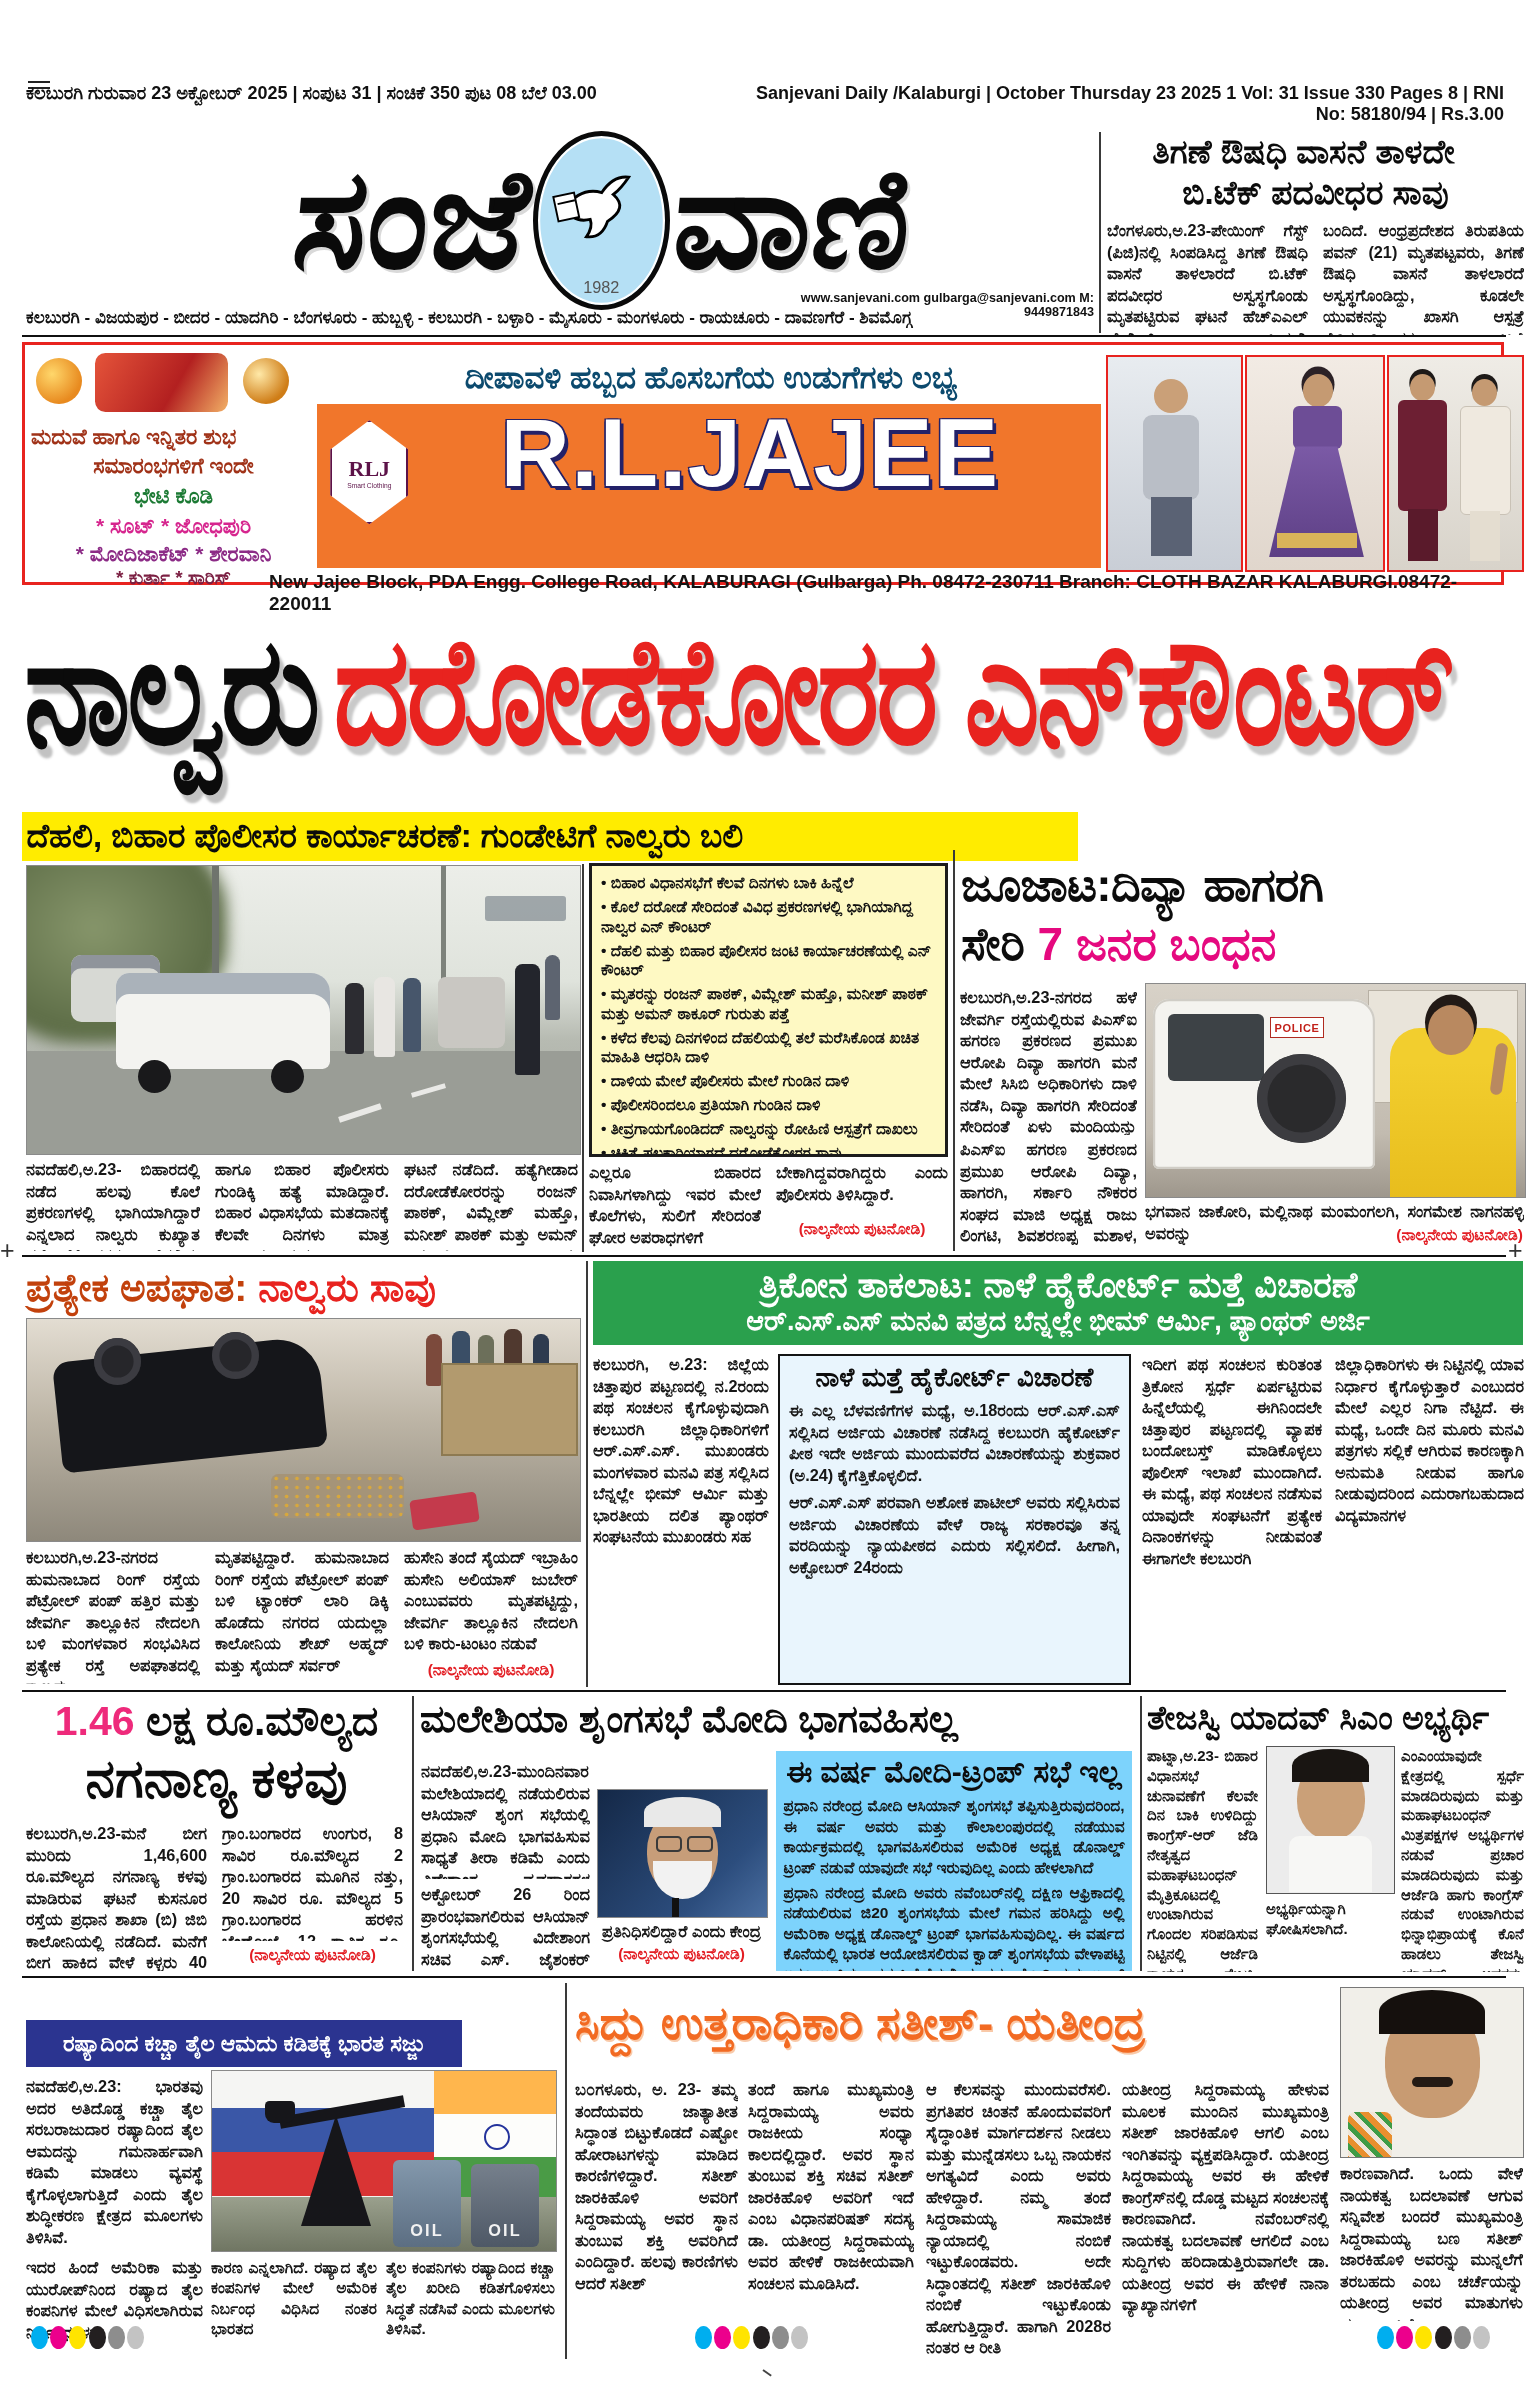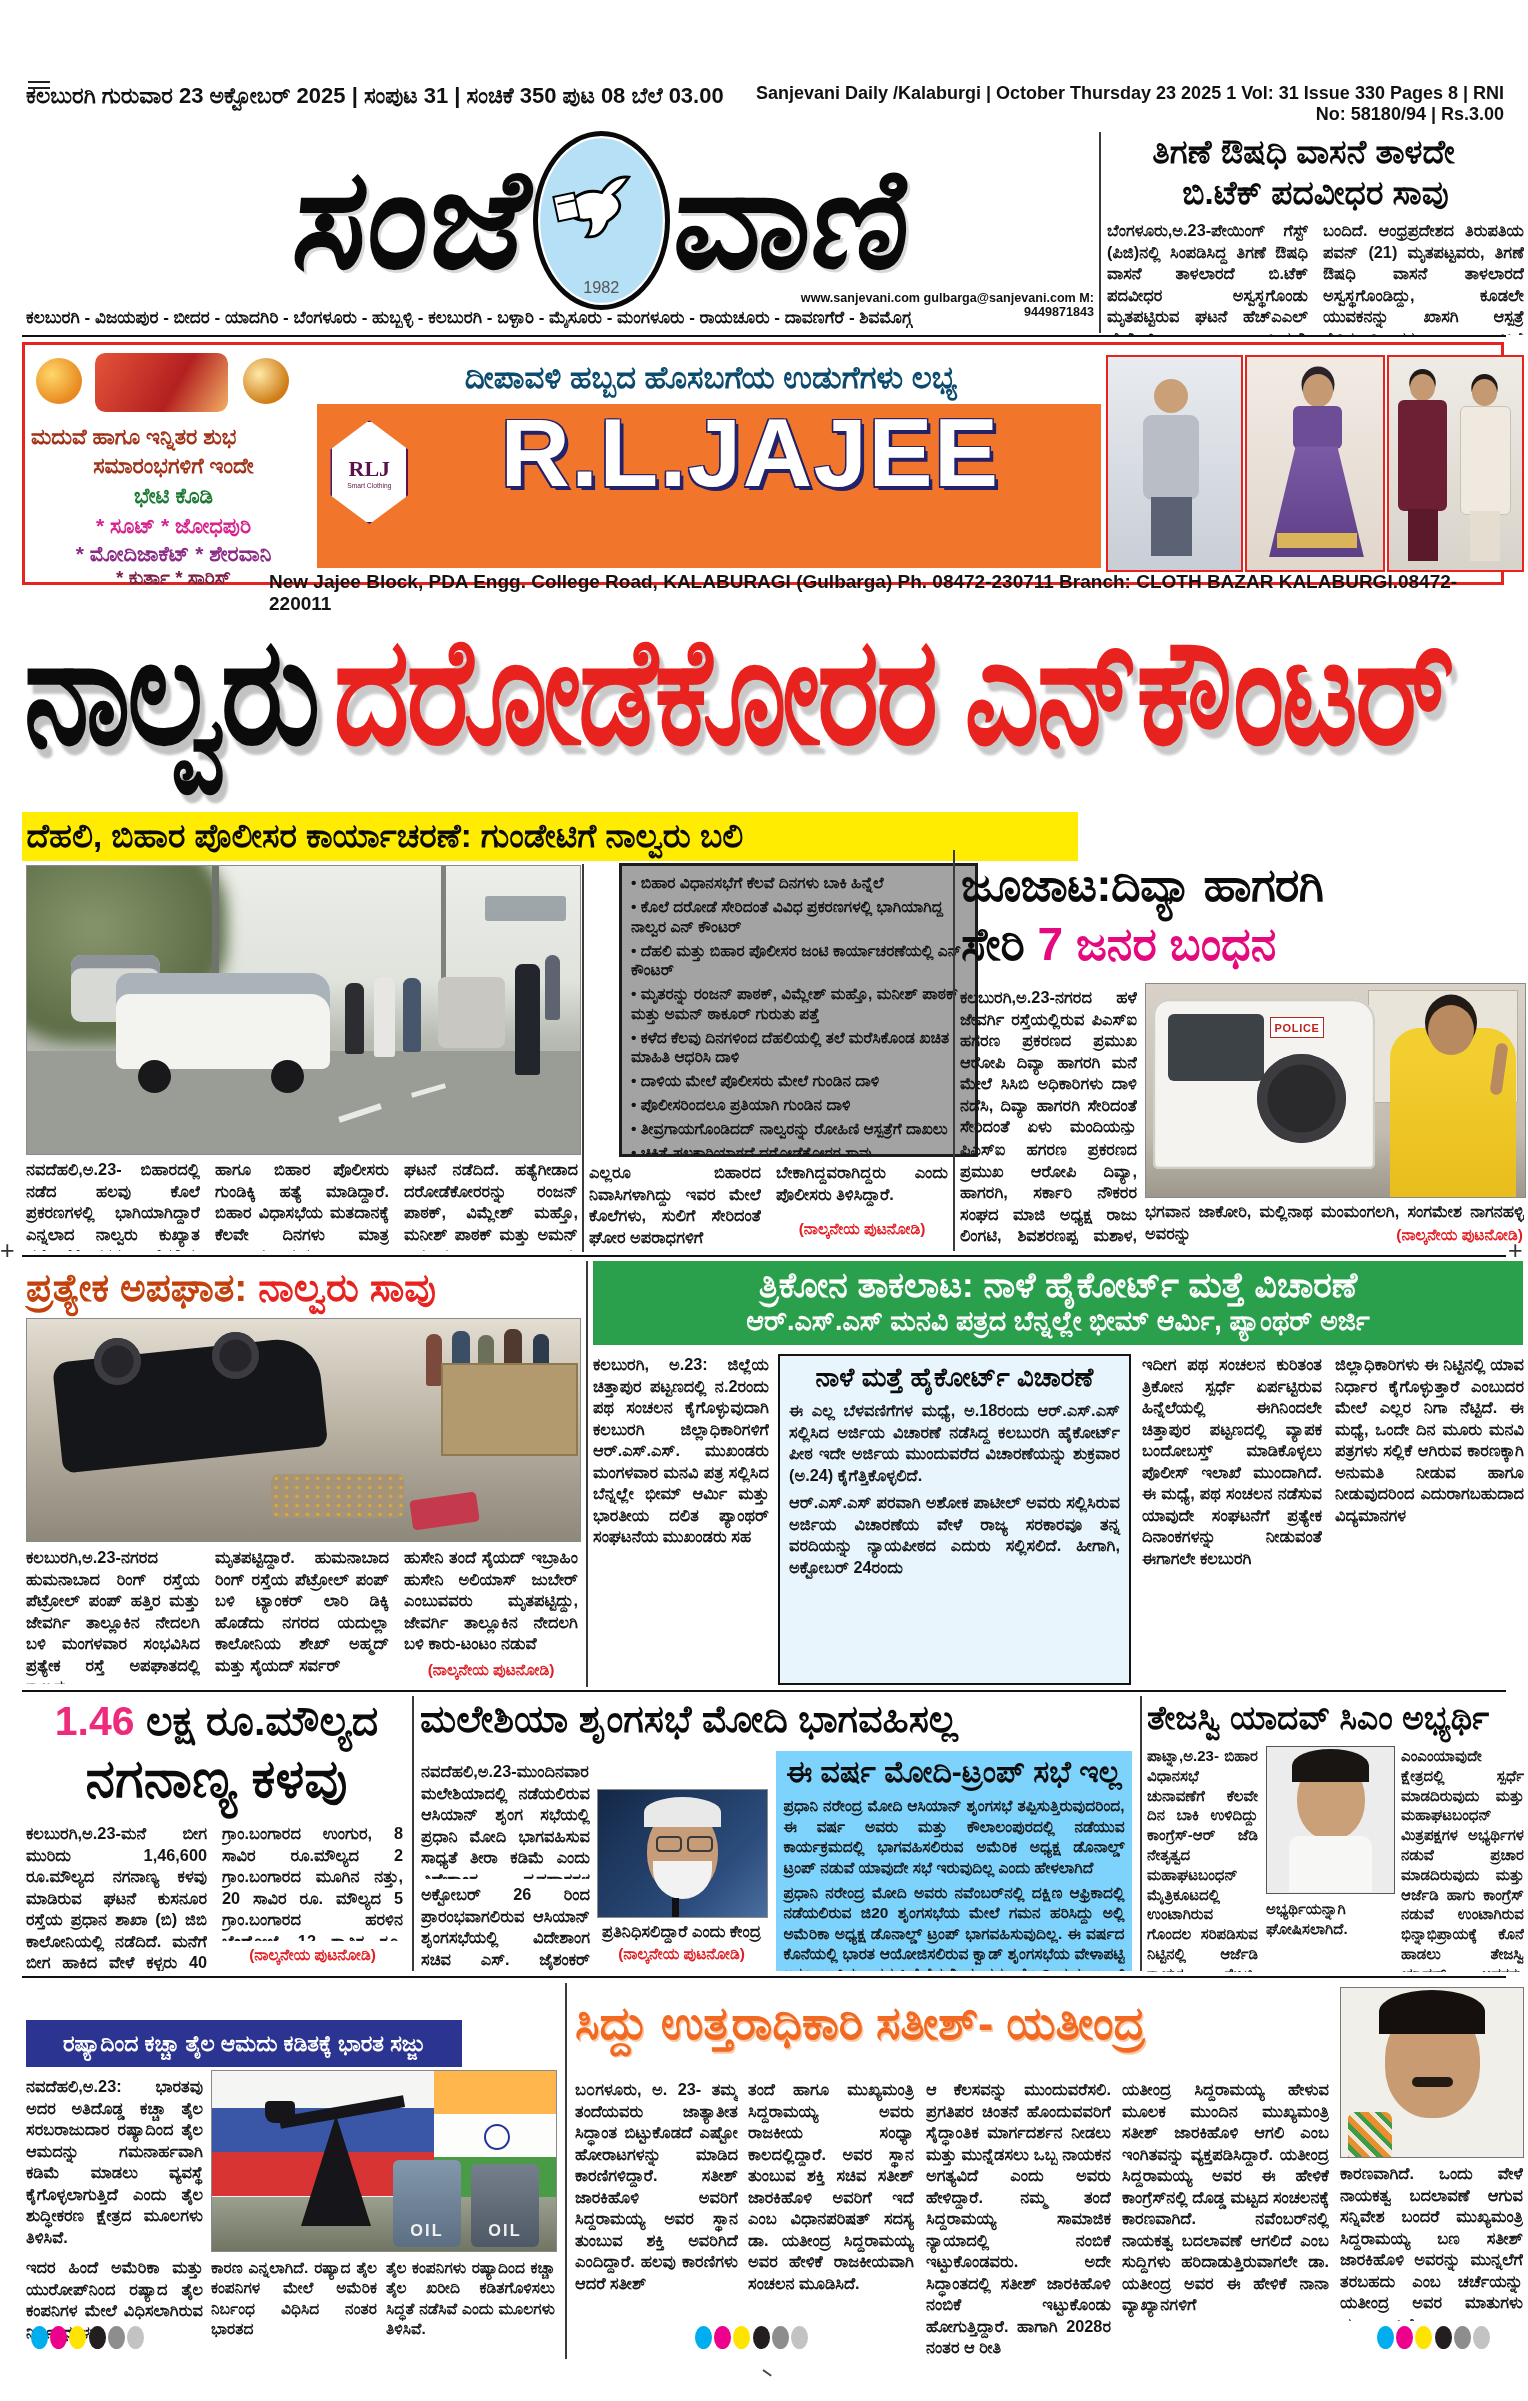--- a/index.html
+++ b/index.html
@@ -18,21 +18,21 @@
   .sil{position:absolute;background:#2c2c31;border-radius:7.4px 7.4px 3px 3px;}
 </style>
 </head>
 <body>
 
 <div id="page">
 
   <div class="a" style="left:28px;top:81px;width:22px;height:2.2px;background:#222"></div>
   <div class="a" style="left:28px;top:87px;width:22px;height:2.2px;background:#222"></div>
 
-  <div class="a" style="left:26px;top:83px;width:702px;font-size:22px;font-weight:800;">ಕಲಬುರಗಿ ಗುರುವಾರ 23 ಅಕ್ಟೋಬರ್ 2025 | ಸಂಪುಟ 31 | ಸಂಚಿಕೆ 350 ಪುಟ 08 ಬೆಲೆ 03.00</div>
+  <div class="a" style="left:26px;top:83px;width:702px;font-size:18px;font-weight:800;">ಕಲಬುರಗಿ ಗುರುವಾರ 23 ಅಕ್ಟೋಬರ್ 2025 | ಸಂಪುಟ 31 | ಸಂಚಿಕೆ 350 ಪುಟ 08 ಬೆಲೆ 03.00</div>
   <div class="a" style="left:728px;top:83px;width:776px;font-size:18px;font-weight:800;text-align:right;">Sanjevani Daily /Kalaburgi | October Thursday 23 2025 1 Vol: 31 Issue 330 Pages 8 | RNI No: 58180/94 | Rs.3.00</div>
 
   <div class="a" style="left:111px;top:137px;width:983px;height:166px;display:flex;align-items:center;justify-content:center;gap:4.4px;">
     <span style="font-size:139px;font-weight:900;color:#0a0a0a;transform:skewX(-5deg);text-shadow:3px 3px 0 #d9d9d9;">ಸಂಜೆ</span>
     <span class="a" style="position:relative;width:127px;height:169px;background:#b5e0f5;border:5.2px solid #0a0a0a;border-radius:50%;box-shadow:0 0 0 2.2px #fff inset;flex:0 0 auto;">
         <svg viewBox="0 0 100 100" style="position:absolute;left:10.4px;top:22px;width:96px;height:96px;">
           <path d="M18 52 Q34 30 56 36 Q68 18 84 20 Q76 32 68 38 Q84 52 62 66 Q56 84 40 82 Q47 72 44 64 Q26 68 18 52 Z" fill="#ffffff" stroke="#000000" stroke-width="3"></path>
           <rect x="8" y="38" width="22" height="26" fill="#ffffff" stroke="#000" stroke-width="2" transform="rotate(-12 19 51)"></rect>
           <line x1="10" y1="48" x2="28" y2="44" stroke="#000" stroke-width="2"></line>
         </svg>
@@ -126,21 +126,21 @@
     <span class="a" style="left:311px;top:244px;width:44px;height:6px;background:#e9e9e6;transform:rotate(-18deg);"></span>
     <span class="a" style="left:384px;top:222px;width:35px;height:5.2px;background:#e9e9e6;transform:rotate(-16deg);"></span>
   </div>
 
   <div class="a t" style="left:26px;top:1159px;width:174px;height:92px;overflow:hidden;">ನವದೆಹಲಿ,ಅ.23- ಬಿಹಾರದಲ್ಲಿ ನಡೆದ ಹಲವು ಕೊಲೆ ಪ್ರಕರಣಗಳಲ್ಲಿ ಭಾಗಿಯಾಗಿದ್ದಾರೆ ಎನ್ನಲಾದ ನಾಲ್ವರು ಕುಖ್ಯಾತ ದರೋಡೆಕೋರರನ್ನು ದೆಹಲಿಯ ರೋಹಿಣಿಯಲ್ಲಿ ದೆಹಲಿ</div>
   <div class="a t" style="left:215px;top:1159px;width:174px;height:92px;overflow:hidden;">ಹಾಗೂ ಬಿಹಾರ ಪೊಲೀಸರು ಗುಂಡಿಕ್ಕಿ ಹತ್ಯೆ ಮಾಡಿದ್ದಾರೆ. ಬಿಹಾರ ವಿಧಾಸಭೆಯ ಮತದಾನಕ್ಕೆ ಕೆಲವೇ ದಿನಗಳು ಮಾತ್ರ ಬಾಕಿಯಿರುವಾಗ ಈ</div>
   <div class="a t" style="left:404px;top:1159px;width:174px;height:92px;overflow:hidden;">ಘಟನೆ ನಡೆದಿದೆ. ಹತ್ಯೆಗೀಡಾದ ದರೋಡೆಕೋರರನ್ನು ರಂಜನ್ ಪಾಠಕ್, ವಿಮ್ಲೇಶ್ ಮಹ್ತೊ, ಮನೀಶ್ ಪಾಠಕ್ ಮತ್ತು ಅಮನ್ ಠಾಕೂರ್ ಎಂದು ಗುರುತಿಸಲಾಗಿದೆ.</div>
 
   <div class="vr" style="left:582px;top:864px;height:388px;"></div>
 
-  <div class="a" style="left:589px;top:863px;width:359px;height:294px;background:#a3a3a3;border:3px solid #1c1c1c;box-sizing:border-box;padding:7.4px 9px;overflow:hidden;margin-left:30px;">
+  <div class="a" style="left:589px;top:863px;width:359px;height:294px;background:#fef9c3;border:3px solid #1c1c1c;box-sizing:border-box;padding:7.4px 9px;overflow:hidden;">
     <div style="font-size:15.5px;font-weight:800;line-height:1.26;"><span>• </span><span>ಬಿಹಾರ ವಿಧಾನಸಭೆಗೆ ಕೆಲವೆ ದಿನಗಳು ಬಾಕಿ ಹಿನ್ನೆಲೆ</span></div>
     <div style="font-size:15.5px;font-weight:800;line-height:1.26;margin-top:4.4px;">• <span>ಕೊಲೆ ದರೋಡೆ ಸೇರಿದಂತೆ ವಿವಿಧ ಪ್ರಕರಣಗಳಲ್ಲಿ ಭಾಗಿಯಾಗಿದ್ದ ನಾಲ್ವರ ಎನ್ ಕೌಂಟರ್</span></div>
     <div style="font-size:15.5px;font-weight:800;line-height:1.26;margin-top:4.4px;">• <span>ದೆಹಲಿ ಮತ್ತು ಬಿಹಾರ ಪೊಲೀಸರ ಜಂಟಿ ಕಾರ್ಯಾಚರಣೆಯಲ್ಲಿ ಎನ್ ಕೌಂಟರ್</span></div>
     <div style="font-size:15.5px;font-weight:800;line-height:1.26;margin-top:4.4px;">• <span>ಮೃತರನ್ನು ರಂಜನ್ ಪಾಠಕ್, ವಿಮ್ಲೇಶ್ ಮಹ್ತೊ, ಮನೀಶ್ ಪಾಠಕ್ ಮತ್ತು ಅಮನ್ ಠಾಕೂರ್ ಗುರುತು ಪತ್ತೆ</span></div>
     <div style="font-size:15.5px;font-weight:800;line-height:1.26;margin-top:4.4px;">• <span>ಕಳೆದ ಕೆಲವು ದಿನಗಳಿಂದ ದೆಹಲಿಯಲ್ಲಿ ತಲೆ ಮರೆಸಿಕೊಂಡ ಖಚಿತ ಮಾಹಿತಿ ಆಧರಿಸಿ ದಾಳಿ</span></div>
     <div style="font-size:15.5px;font-weight:800;line-height:1.26;margin-top:4.4px;">• <span>ದಾಳಿಯ ಮೇಲೆ ಪೊಲೀಸರು ಮೇಲೆ ಗುಂಡಿನ ದಾಳಿ</span></div>
     <div style="font-size:15.5px;font-weight:800;line-height:1.26;margin-top:4.4px;">• <span>ಪೊಲೀಸರಿಂದಲೂ ಪ್ರತಿಯಾಗಿ ಗುಂಡಿನ ದಾಳಿ</span></div>
     <div style="font-size:15.5px;font-weight:800;line-height:1.26;margin-top:4.4px;">• <span>ತೀವ್ರಗಾಯಗೊಂಡಿದದ್ ನಾಲ್ವರನ್ನು ರೋಹಿಣಿ ಆಸ್ಪತ್ರೆಗೆ ದಾಖಲು</span></div>
     <div style="font-size:15.5px;font-weight:800;line-height:1.26;margin-top:4.4px;">• <span>ಚಿಕಿತ್ಸೆ ಫಲಕಾರಿಯಾಗದೆ ದರೋಡೆಕೋರರ ಸಾವು</span></div>
   </div>

